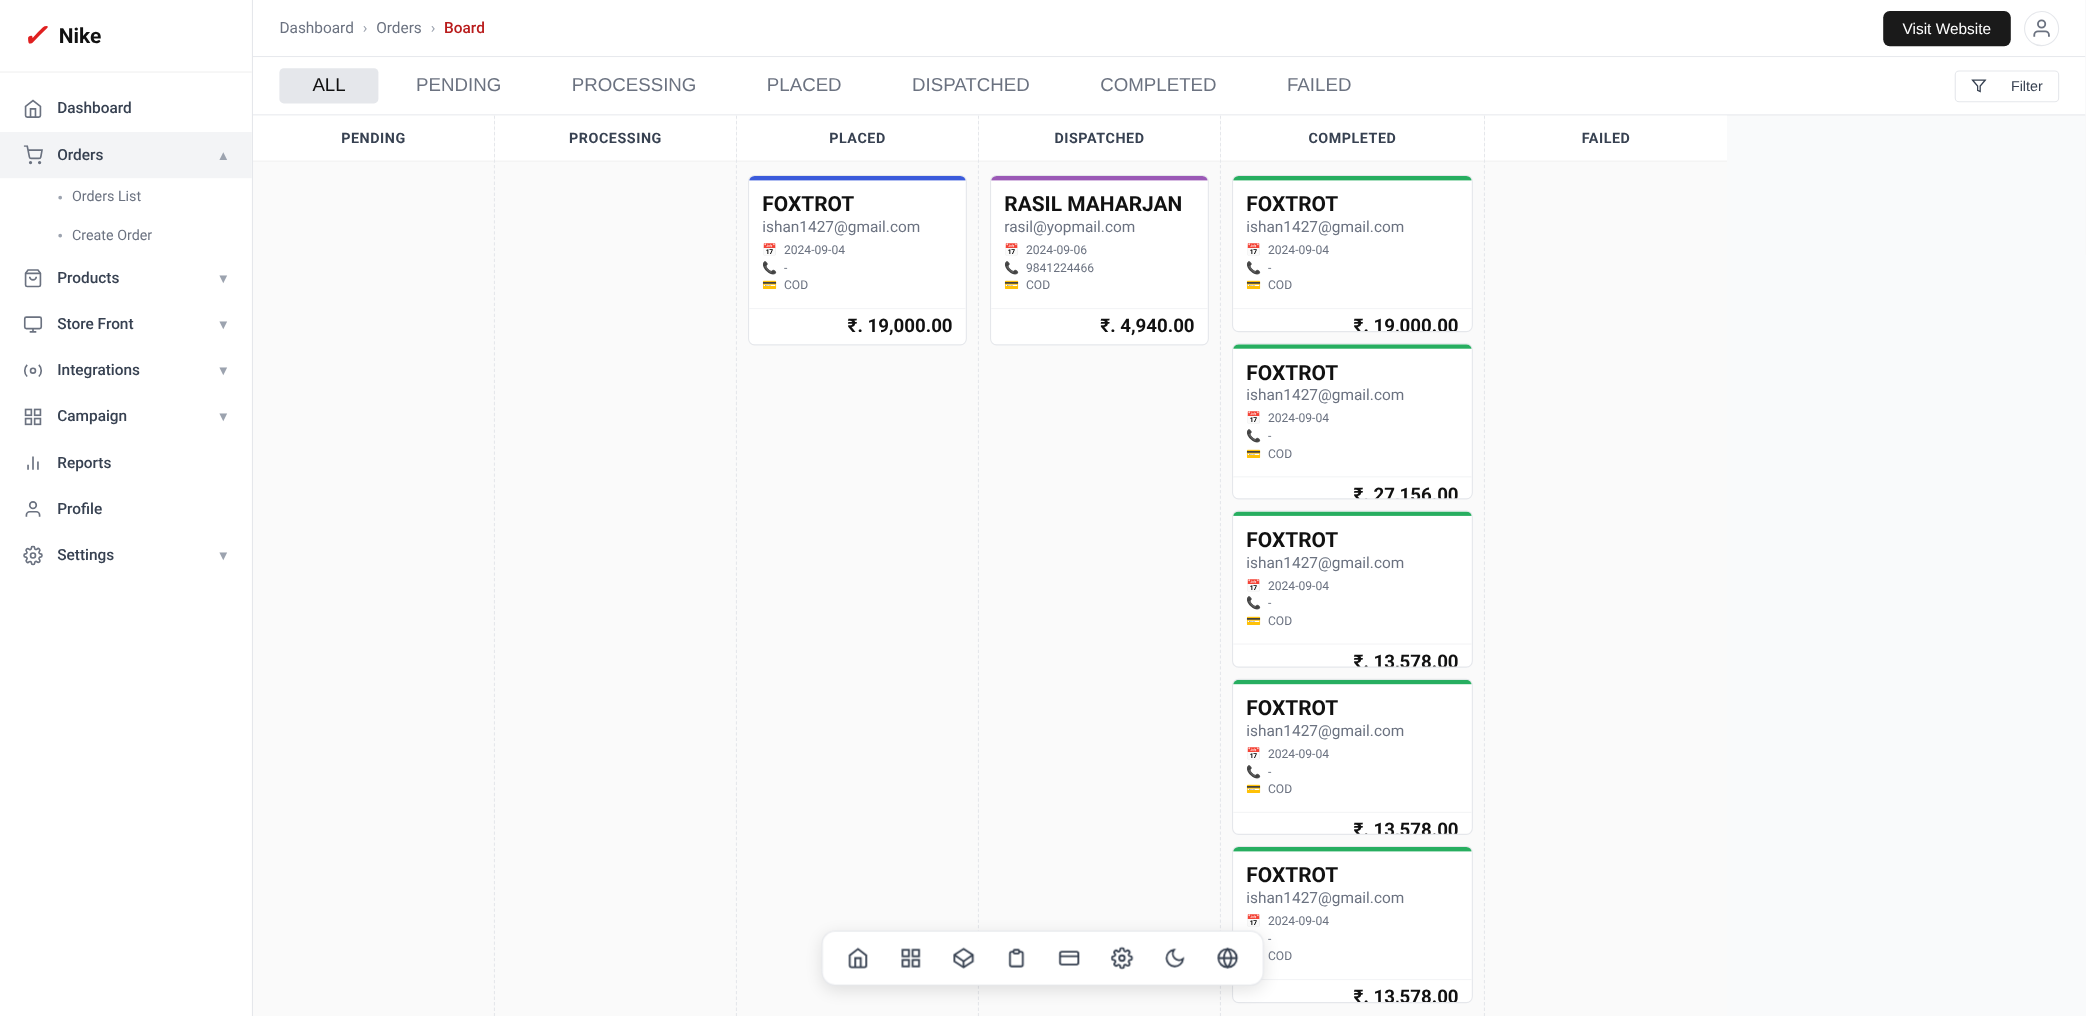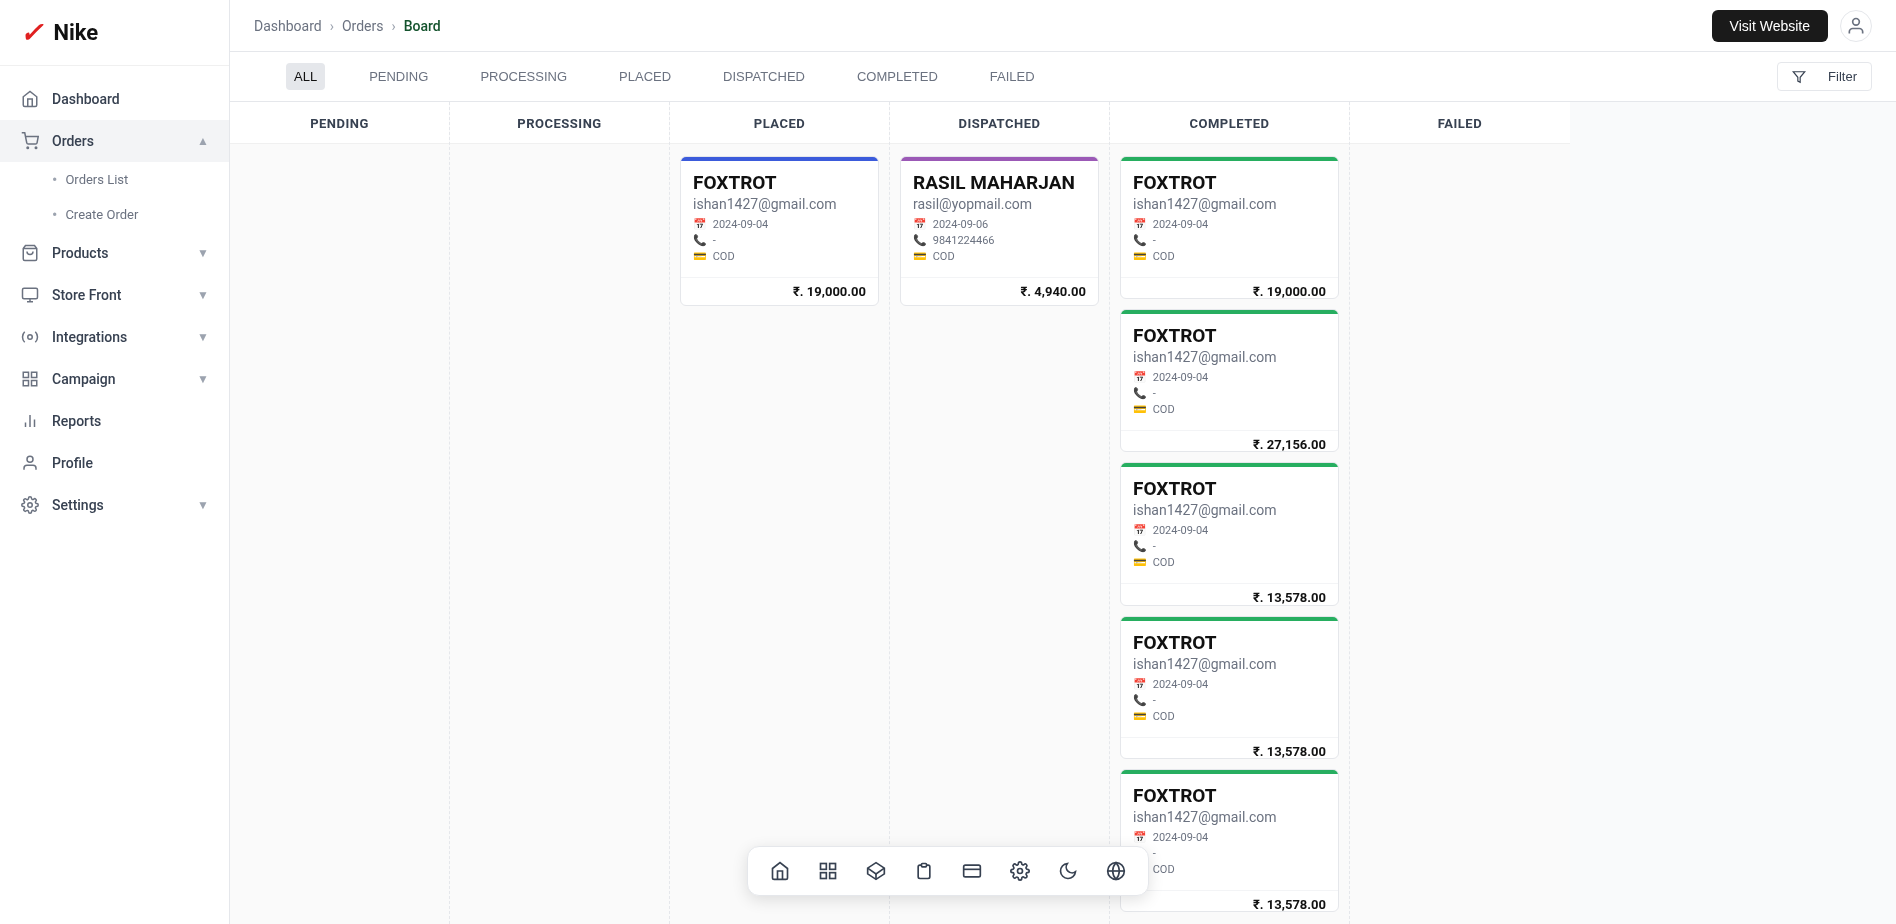--- a/index.html
+++ b/index.html
@@ -2,67 +2,67 @@
 <html><head>
   <meta charset="utf-8">
   <style>
     * { box-sizing: border-box; margin: 0; padding: 0; }
     body { font-family: -apple-system, BlinkMacSystemFont, 'Segoe UI', Roboto, sans-serif; background: #f5f5f5; display: flex; height: 100vh; overflow: hidden; }
 
     
     .sidebar { width: 230px; background: #fff; border-right: 1px solid #e5e7eb; display: flex; flex-direction: column; flex-shrink: 0; height: 100vh; overflow-y: auto; }
     .sidebar-logo { display: flex; align-items: center; gap: 10px; padding: 16px 20px; border-bottom: 1px solid #f0f0f0; }
     .nike-logo { color: #e02020; font-size: 28px; font-weight: 900; font-style: italic; }
-    .brand-name { font-size: 22px; font-weight: 700; color: #111; }
+    .brand-name { font-size: 19px; font-weight: 700; color: #111; }
     .sidebar-nav { padding: 12px 0; }
     .nav-item { display: flex; align-items: center; gap: 12px; padding: 11px 20px; cursor: pointer; color: #374151; font-size: 14px; font-weight: 500; transition: background 0.15s; }
     .nav-item.active { background: #f3f4f6; }
     .nav-item .nav-icon { width: 20px; height: 20px; display: flex; align-items: center; justify-content: center; font-size: 16px; color: #6b7280; }
     .nav-item .chevron { margin-left: auto; font-size: 12px; color: #9ca3af; }
     .nav-sub { padding-left: 52px; }
     .nav-sub-item { padding: 8px 20px 8px 0; font-size: 13px; color: #6b7280; cursor: pointer; display: flex; align-items: center; gap: 8px; }
     .nav-sub-item::before { content: '•'; color: #9ca3af; font-size: 16px; }
 
     
     .main { flex: 1; display: flex; flex-direction: column; overflow: hidden; background: #f9fafb; }
 
     
     .topbar { background: #fff; border-bottom: 1px solid #e5e7eb; padding: 0 24px; height: 52px; display: flex; align-items: center; justify-content: space-between; flex-shrink: 0; }
     .breadcrumb { display: flex; align-items: center; gap: 8px; font-size: 14px; color: #6b7280; }
     .breadcrumb-sep { color: #9ca3af; }
-    .breadcrumb-active { color: #14532d; font-weight: 500; }
+    .breadcrumb-active { color: #b91c1c; font-weight: 500; }
     .topbar-right { display: flex; align-items: center; gap: 12px; }
     .visit-website-btn { background: #1a1a1a; color: #fff; border: none; padding: 8px 18px; border-radius: 6px; font-size: 14px; font-weight: 500; cursor: pointer; }
     .user-icon { width: 32px; height: 32px; border-radius: 50%; border: 1px solid #e5e7eb; display: flex; align-items: center; justify-content: center; cursor: pointer; font-size: 18px; color: #6b7280; }
 
     
     .filter-bar { background: #fff; border-bottom: 1px solid #e5e7eb; padding: 10px 24px; display: flex; align-items: center; justify-content: space-between; flex-shrink: 0; }
     .filter-tabs { display: flex; gap: 4px; }
-    .filter-tab { padding: 6px 8px; border-radius: 4px; font-size: 13px; font-weight: 500; cursor: pointer; color: #6b7280; border: none; background: transparent; margin-left: 32px; }
+    .filter-tab { padding: 6px 30px; border-radius: 4px; font-size: 17px; font-weight: 500; cursor: pointer; color: #6b7280; border: none; background: transparent; }
     .filter-tab.active { background: #e5e7eb; color: #111; }
     .filter-btn { display: flex; align-items: center; gap: 22px; padding: 6px 14px; border: 1px solid #e5e7eb; border-radius: 4px; background: #fff; font-size: 13px; cursor: pointer; color: #374151; }
 
     
     .board-container { flex: 1; overflow-x: auto; overflow-y: hidden; padding: 0; }
     .board { display: flex; height: 100%; }
     .board-column { min-width: 220px; width: 220px; flex-shrink: 0; border-right: 1px dashed #e5e7eb; display: flex; flex-direction: column; background: #fafafa; }
     .board-column:last-child { border-right: none; }
     .board-column-header { padding: 14px 16px 12px; font-size: 13px; font-weight: 700; color: #374151; letter-spacing: 0.5px; text-transform: uppercase; background: #fff; border-bottom: 1px solid #f0f0f0; text-align: center; }
     .board-cards { flex: 1; overflow-y: auto; padding: 12px 10px; display: flex; flex-direction: column; gap: 10px; }
 
     
     .order-card { background: #fff; border-radius: 6px; border: 1px solid #e5e7eb; overflow: hidden; cursor: pointer; }
     .card-top-border { height: 4px; }
     .card-body { padding: 10px 12px 8px; }
     .card-name { font-size: 19px; font-weight: 700; color: #111; margin-bottom: 2px; }
     .card-email { font-size: 14px; color: #6b7280; margin-bottom: 6px; }
     .card-meta { display: flex; flex-direction: column; gap: 3px; margin-bottom: 6px; }
     .card-meta-row { display: flex; align-items: center; gap: 6px; font-size: 11px; color: #6b7280; }
     .card-meta-icon { font-size: 11px; color: #9ca3af; }
-    .card-footer { border-top: 1px solid #f3f4f6; padding: 6px 12px; text-align: right; font-size: 13px; font-weight: 700; color: #111; }
+    .card-footer { border-top: 1px solid #f3f4f6; padding: 6px 12px; text-align: right; font-size: 17px; font-weight: 700; color: #111; }
 
     
     .floating-toolbar { position: fixed; bottom: 28px; left: 50%; transform: translateX(-50%); background: #fff; border: 1px solid #e5e7eb; border-radius: 12px; padding: 8px 16px; display: flex; align-items: center; gap: 16px; box-shadow: 0 4px 16px rgba(0,0,0,0.12); z-index: 100; }
     .toolbar-icon { width: 32px; height: 32px; display: flex; align-items: center; justify-content: center; cursor: pointer; color: #374151; font-size: 18px; border-radius: 6px; }
   </style>
 </head>
 <body>
 
 <div class="sidebar">
   <div class="sidebar-logo">

